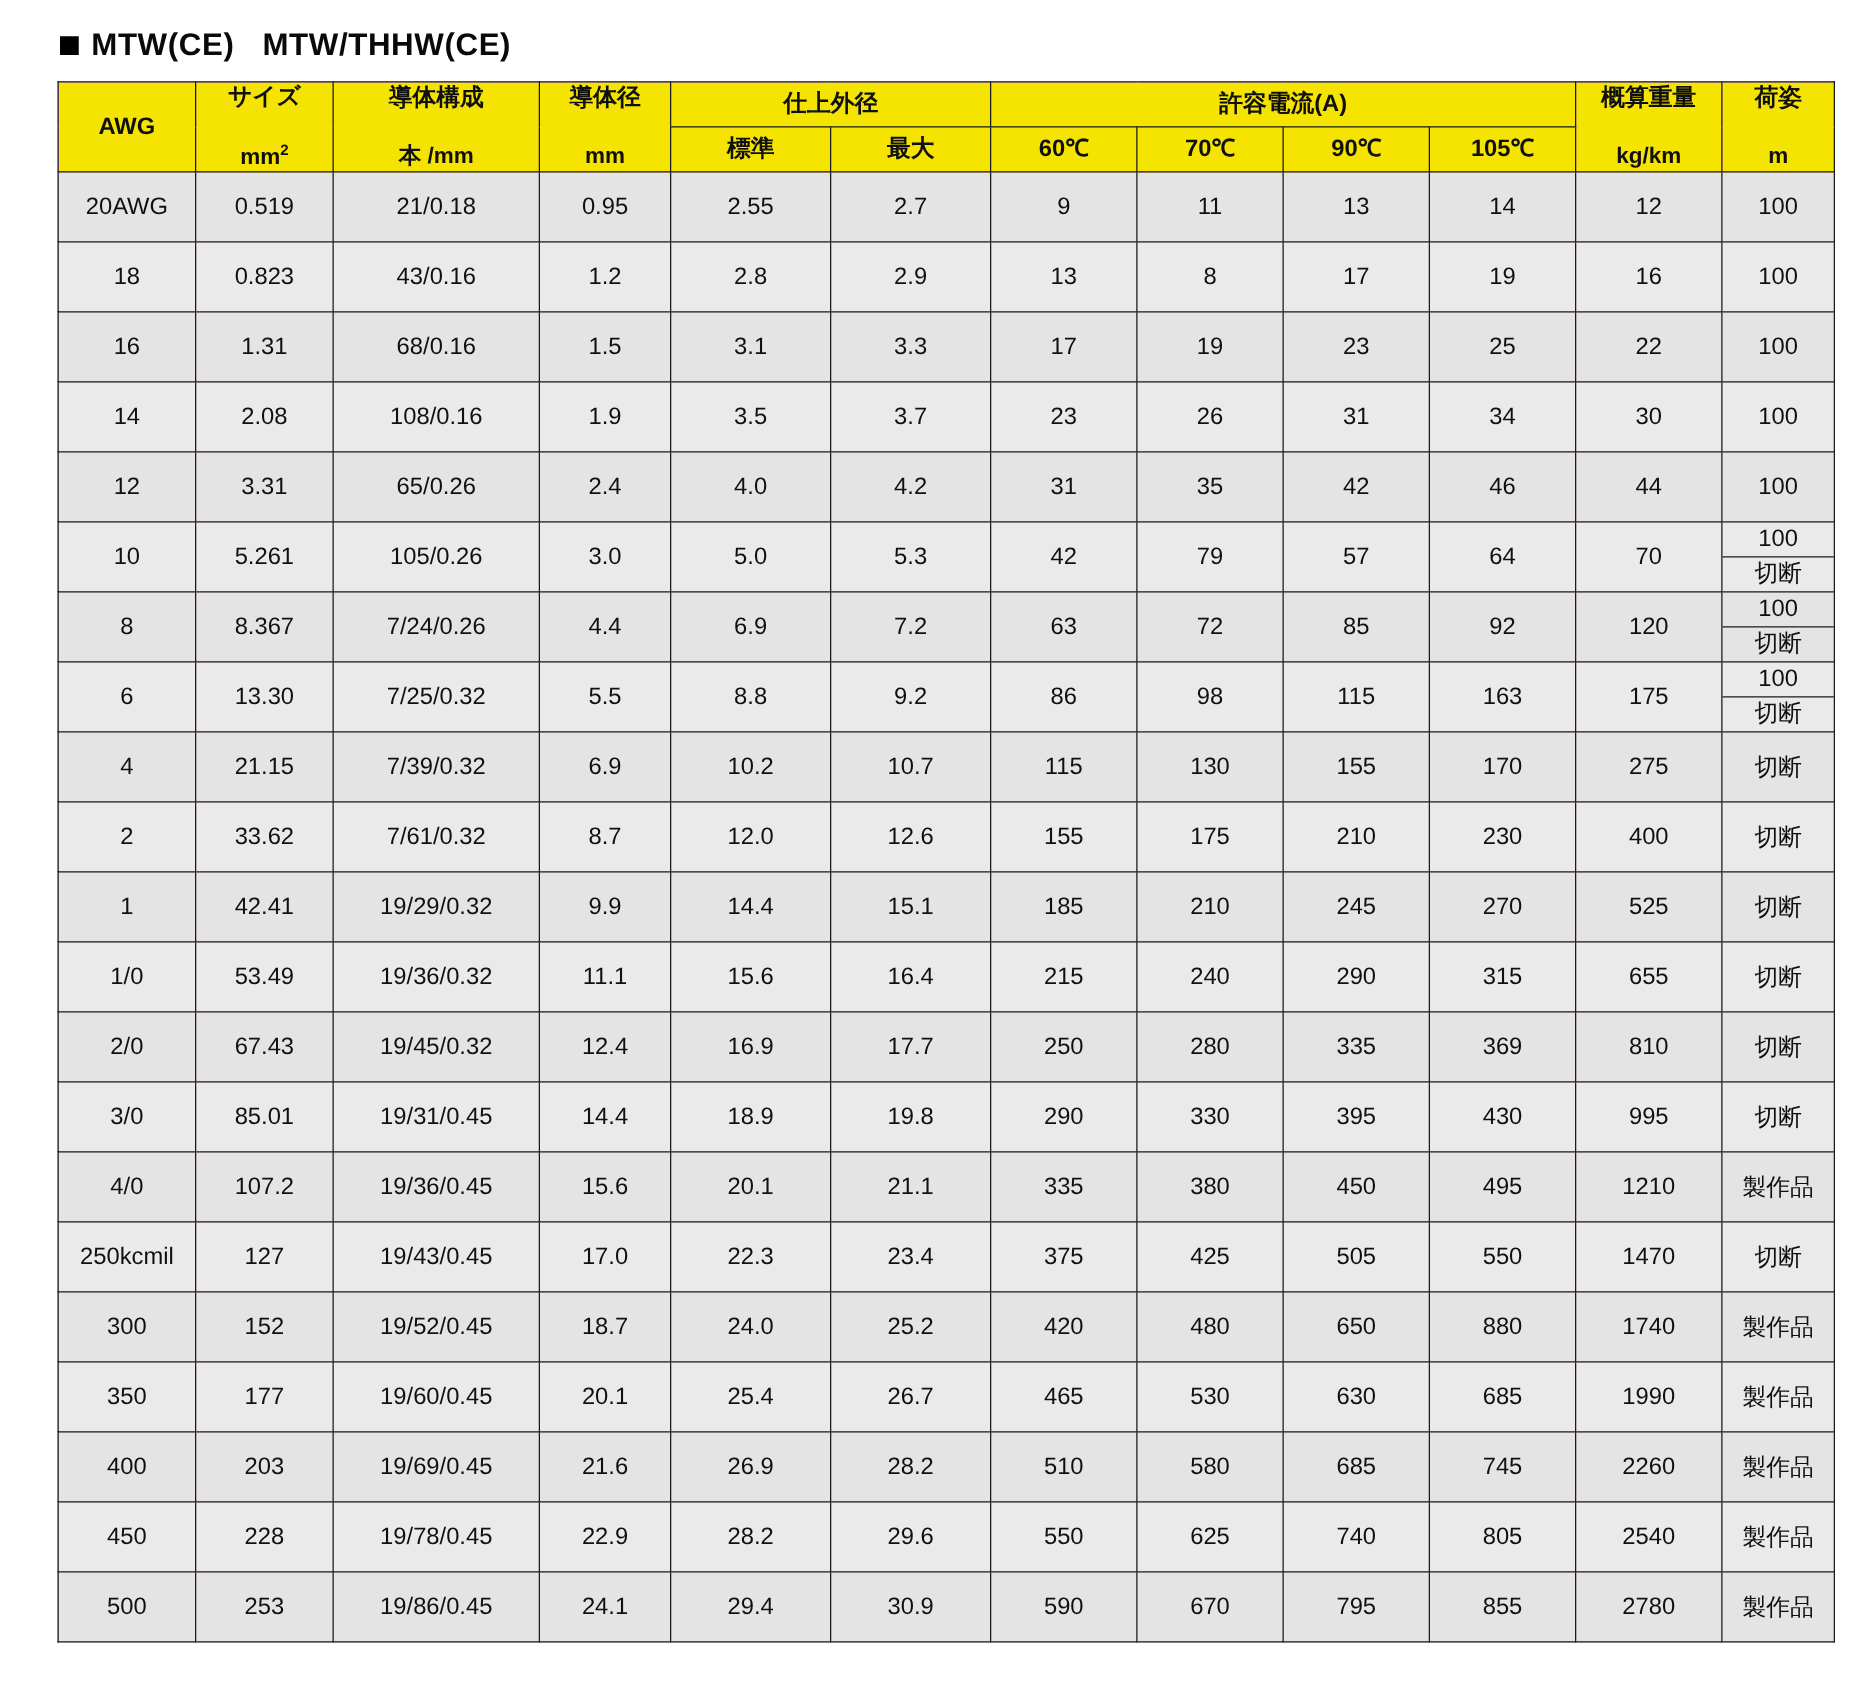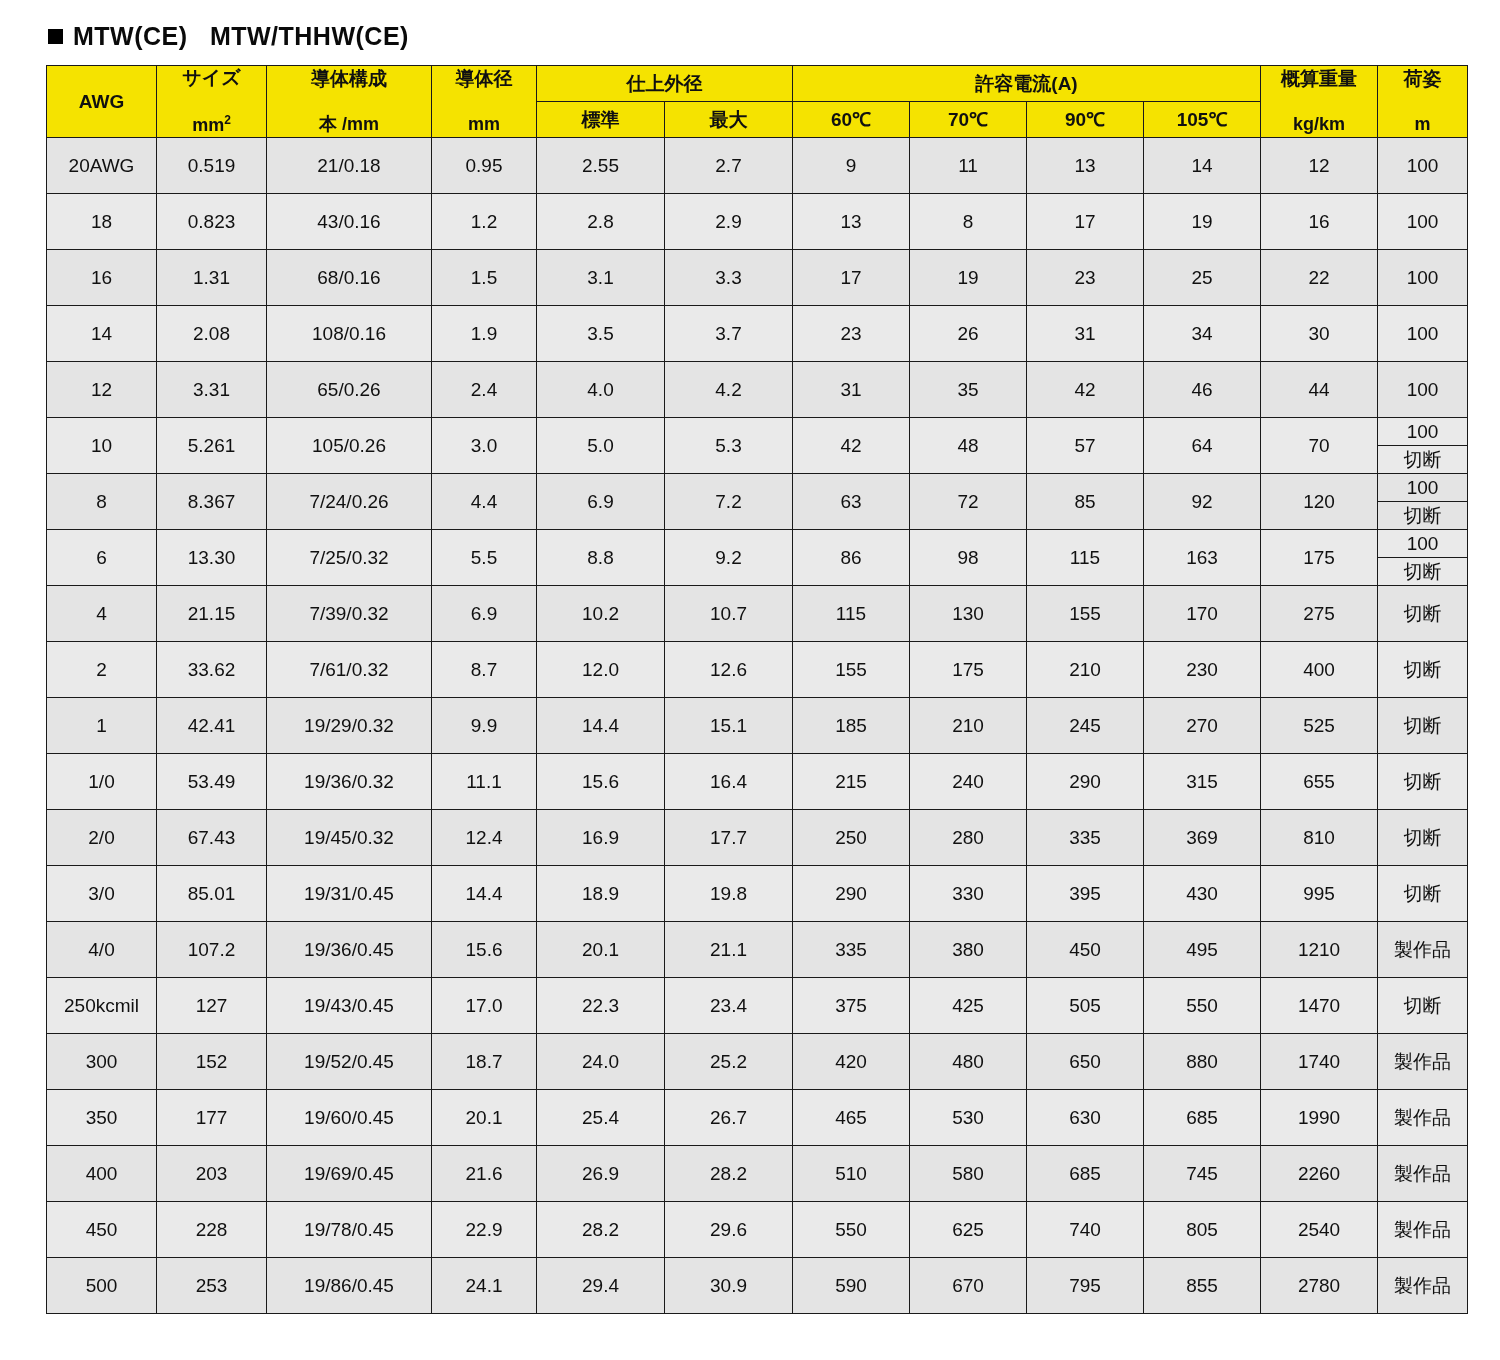--- a/index.html
+++ b/index.html
@@ -239,21 +239,21 @@
           <td>100</td>
         </tr>
         <tr>
           <td>10</td>
           <td>5.261</td>
           <td>105/0.26</td>
           <td>3.0</td>
           <td>5.0</td>
           <td>5.3</td>
           <td>42</td>
-          <td>48</td>
+          <td>79</td>
           <td>57</td>
           <td>64</td>
           <td>70</td>
           <td class="split">
             <span class="sub top">100</span>
             <span class="sub">切断</span>
           </td>
         </tr>
         <tr>
           <td>8</td>

